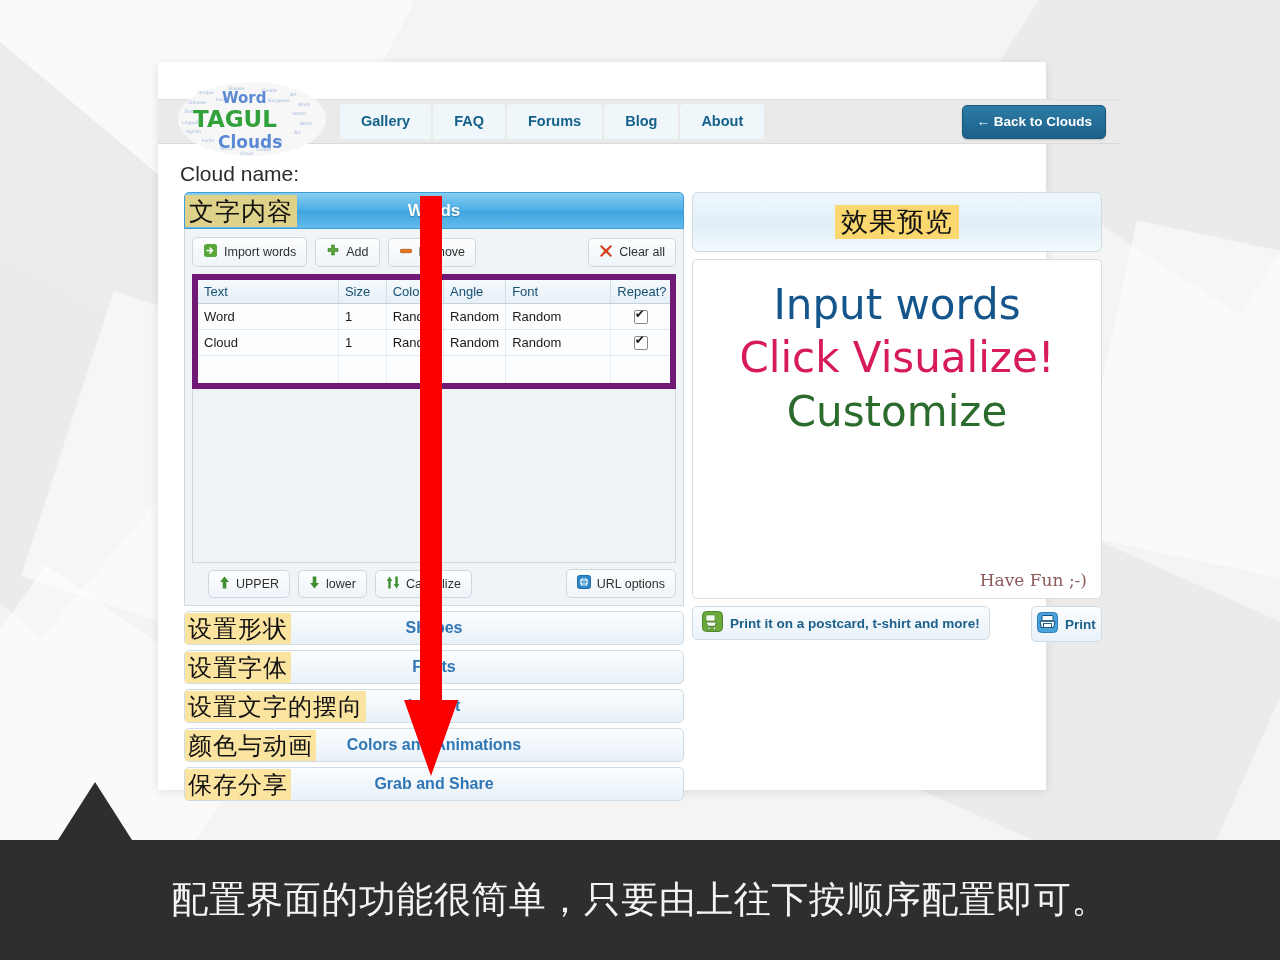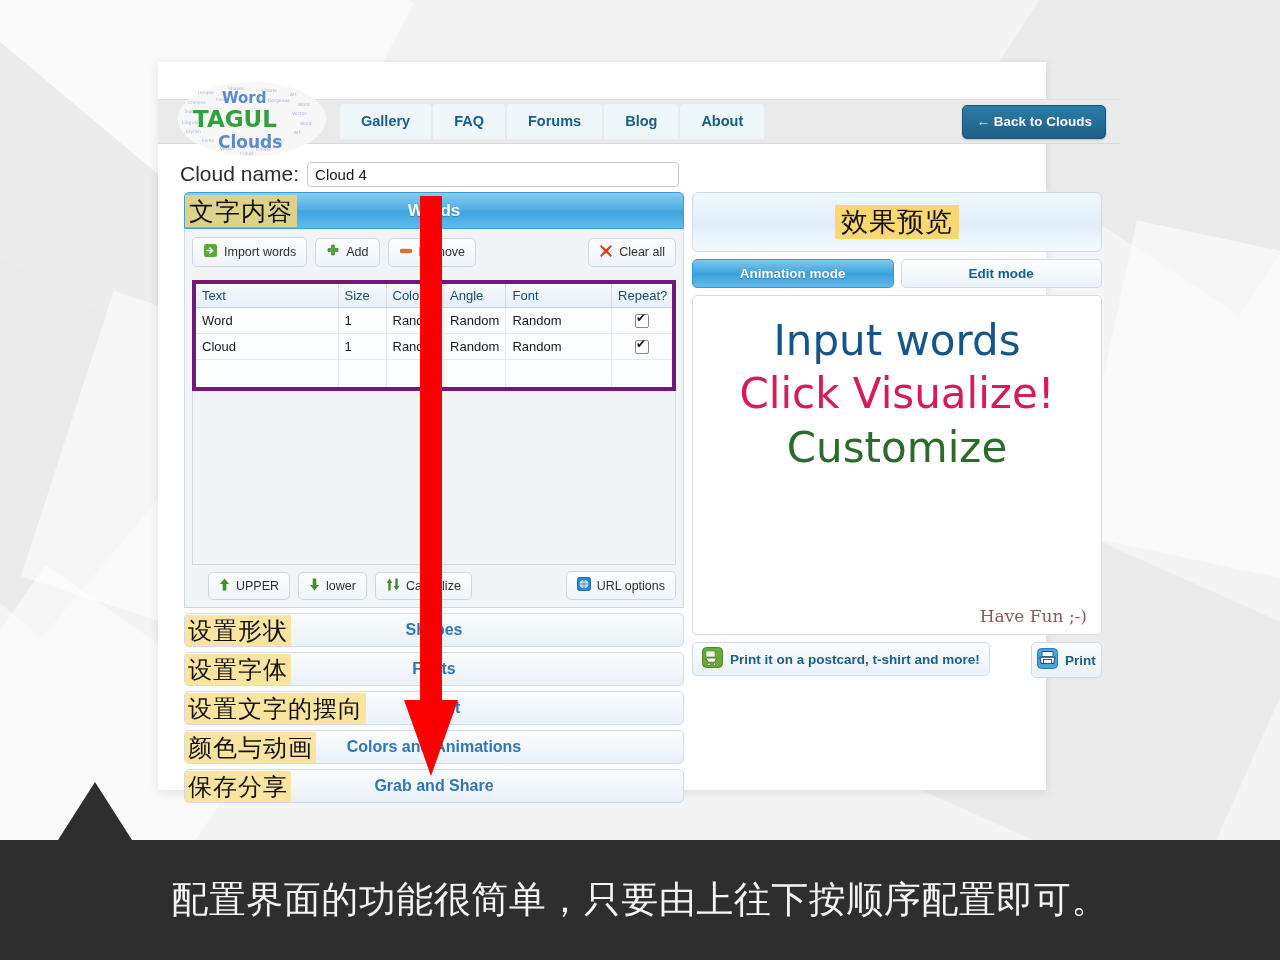--- a/index.html
+++ b/index.html
@@ -158,23 +158,23 @@
     font-size: 12.5px;
     color: #1c5f8a;
     cursor: pointer;
     white-space: nowrap;
   }
   .btn.plain { color: #2f2f2f; }
   .spacer { flex: 1; }
 
   
   #words-table {
-    margin-top: 13px;
+    margin-top: 7px;
     background: #fbfdfe;
-    border: 4px solid #701a75;
+    border: 6px solid #701a75;
     border-collapse: collapse;
     width: 100%;
     table-layout: fixed;
   }
   #words-table th {
     background: linear-gradient(#f4f9fc, #e6f0f7);
     border-right: 1px solid #d3dde5;
     border-bottom: 1px solid #c4d1da;
     font-size: 13px;
     color: #174f73;
@@ -395,21 +395,20 @@
         <div class="navitem">Forums</div>
         <div class="navitem">Blog</div>
         <div class="navitem">About</div>
       </div>
 
       <div id="back-to-clouds">← Back to Clouds</div>
     </div>
 
     <div id="cloudname-row">
       <span id="cloudname-label">Cloud name:</span>
-      <input id="cloudname-input" type="text" value="Cloud 4" style="">
     </div>
 
     <div id="leftcol">
 
       <div id="words-header">
         <span id="words-header-title">Words</span>
         <span class="cn-tag" id="words-cn">文字内容</span>
       </div>
 
       <div id="words-panel">
@@ -560,24 +559,20 @@
         <span class="section-cn">保存分享</span>
       </div>
     </div>
 
     <div id="rightcol">
 
       <div id="preview-title-box">
         <span id="preview-title-cn">效果预览</span>
       </div>
 
-      <div id="mode-row">
-        <div class="mode-btn active">Animation mode</div>
-        <div class="mode-btn idle">Edit mode</div>
-      </div>
 
       <div id="canvas">
         <div class="cv-line" id="cv1">Input words</div>
         <div class="cv-line" id="cv3">Customize</div>
         <div class="cv-line" id="cv2">Click Visualize!</div>
         <div id="cv-fun">Have Fun ;-)</div>
       </div>
 
       <div id="print-row">
         <div id="print-postcard">

